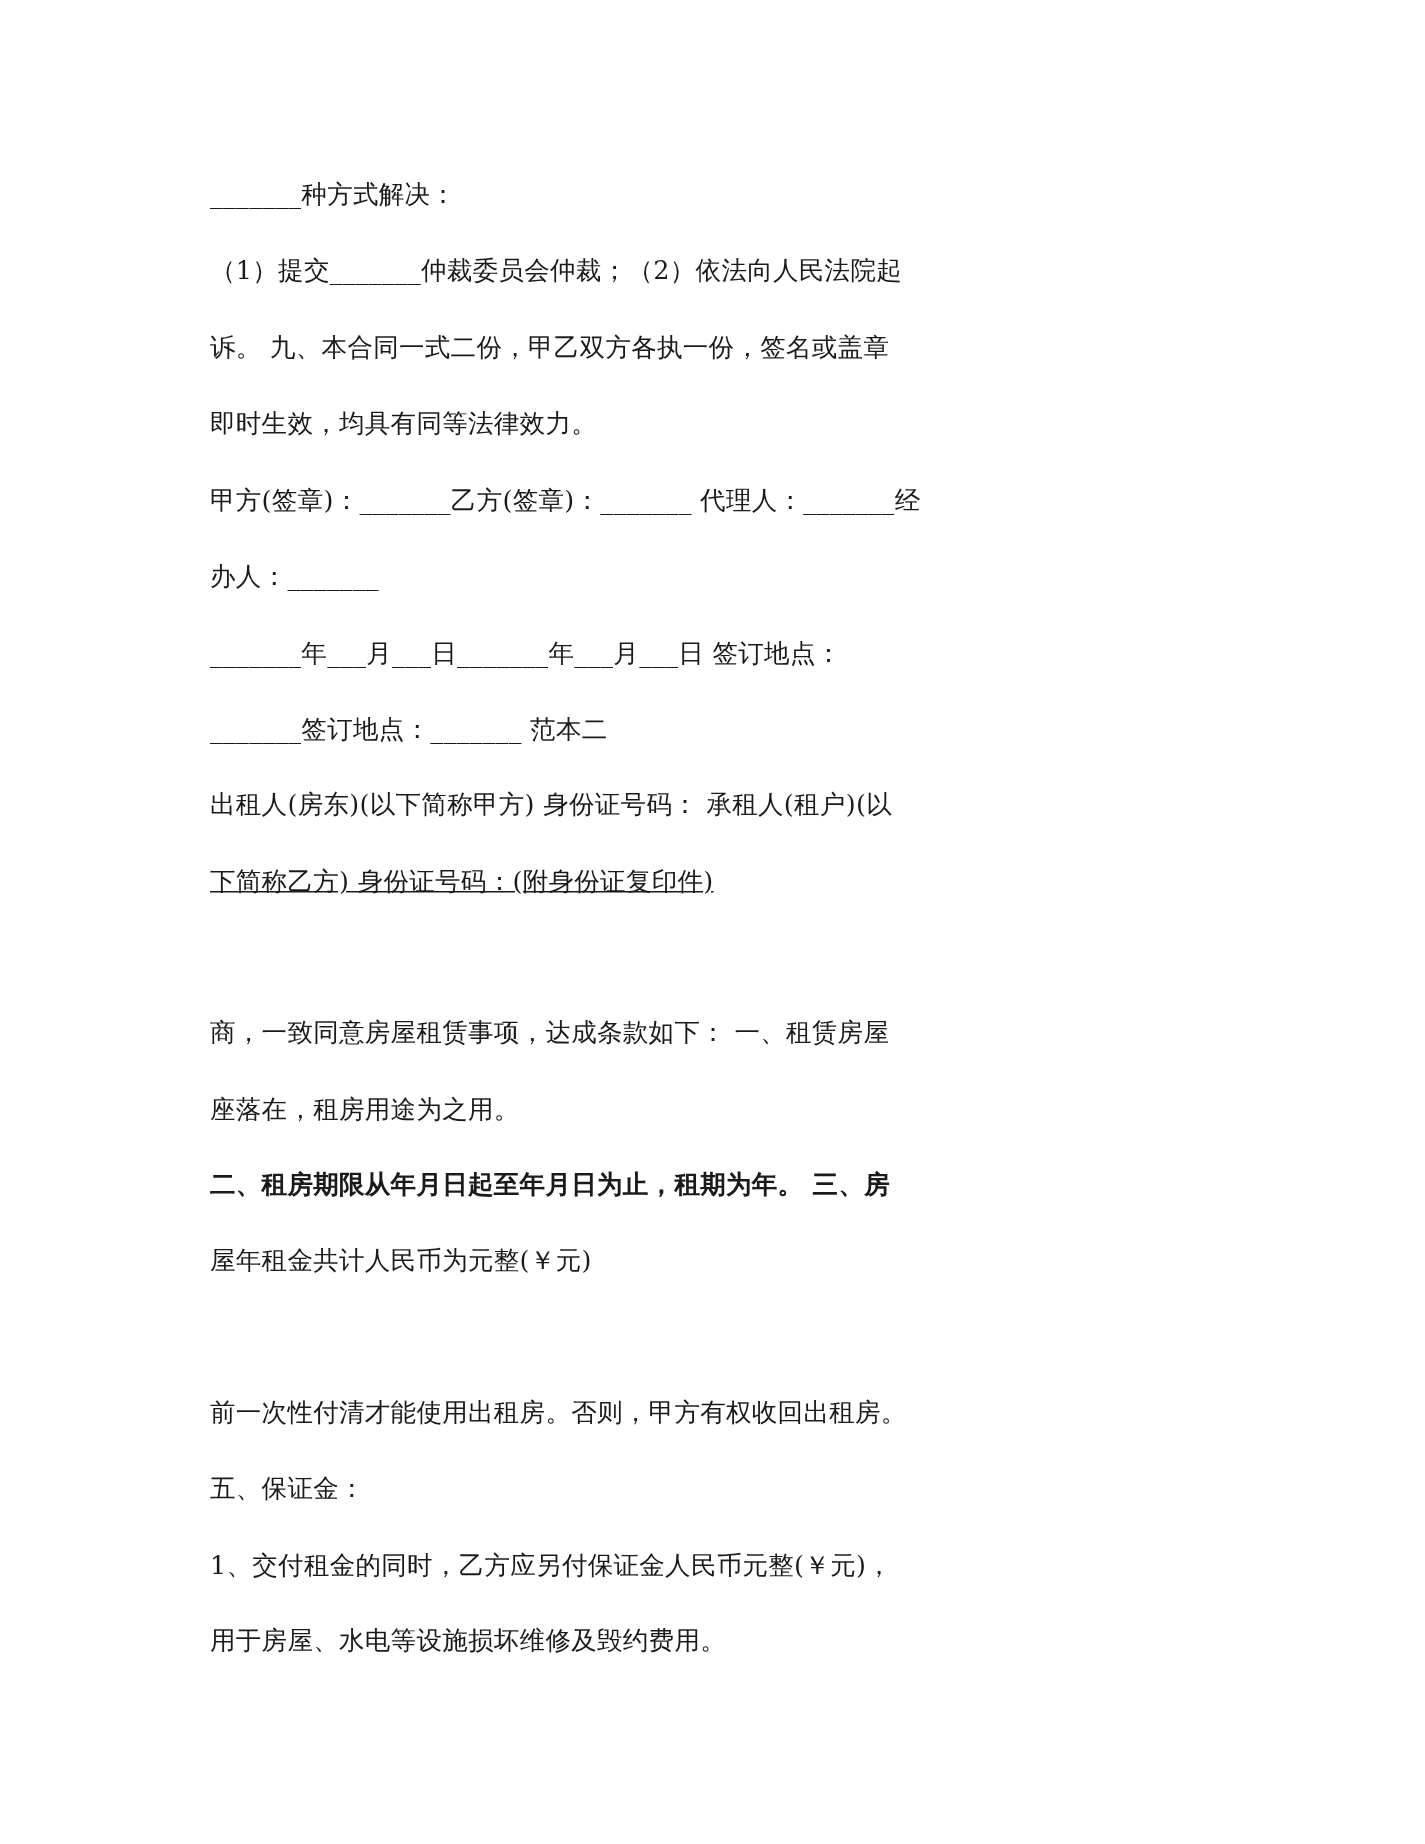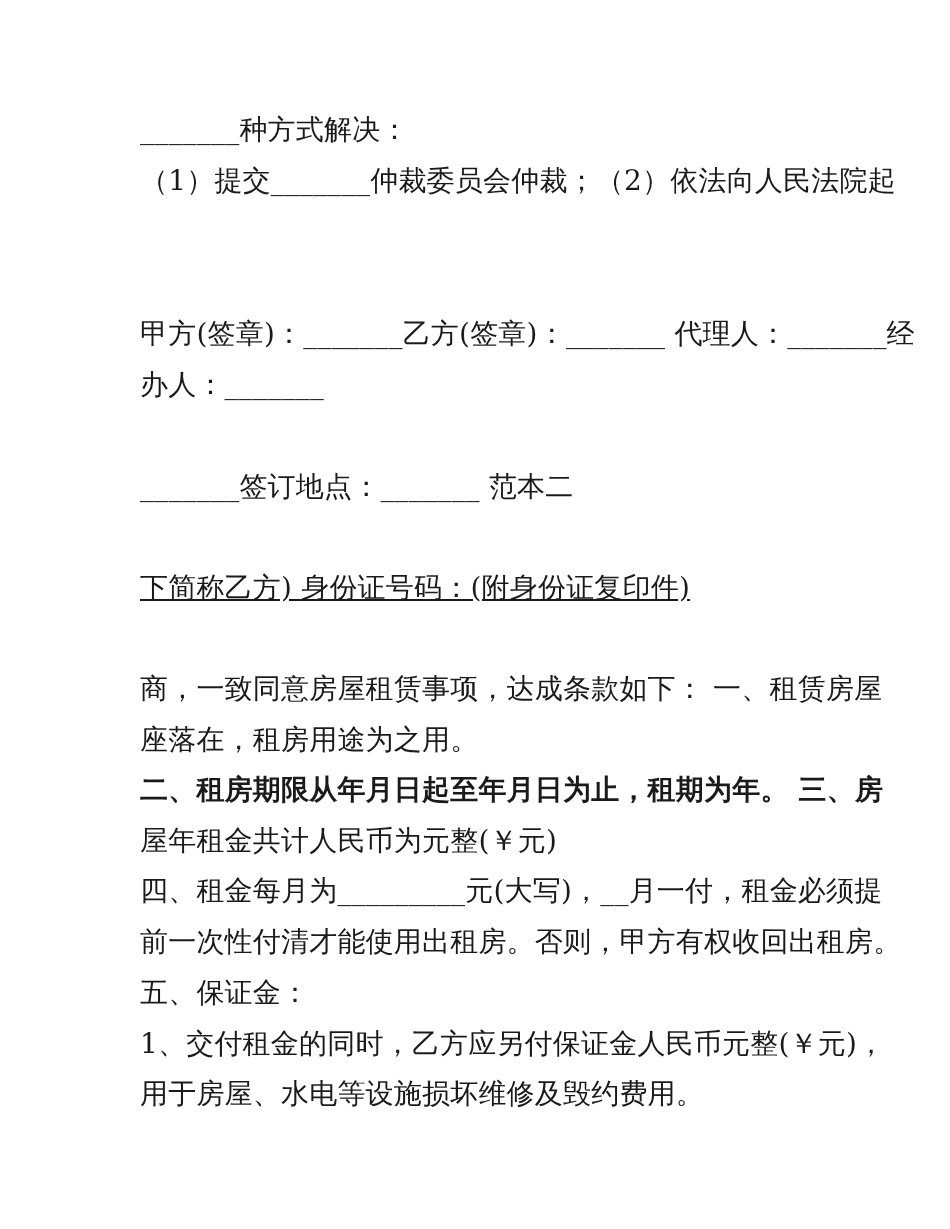--- a/index.html
+++ b/index.html
@@ -20,37 +20,40 @@
       left: 0; top: 0;
       width: 950px;
       height: 1229px;
       background: #ffffff;
     }
     .line {
       position: absolute;
       left: 140px;
       height: 30px;
       line-height: 30px;
-      font-size: 28px;
+      font-size: 17px;
       white-space: pre;
       letter-spacing: 0.2px;
     }
   </style>
 </head>
 <body>
 
 <div class="page">
   <div class="line" style="top:115px;">_______种方式解决：</div>
   <div class="line" style="top:166px;">（1）提交_______仲裁委员会仲裁；（2）依法向人民法院起</div>
+  <div class="line" style="top:217px;">诉。 九、本合同一式二份，甲乙双方各执一份，签名或盖章</div>
+  <div class="line" style="top:268px;">即时生效，均具有同等法律效力。</div>
   <div class="line" style="top:319px;">甲方(签章)：_______乙方(签章)：_______ 代理人：_______经</div>
   <div class="line" style="top:370px;">办人：_______</div>
+  <div class="line" style="top:421px;">_______年___月___日_______年___月___日 签订地点：</div>
   <div class="line" style="top:472px;">_______签订地点：_______ 范本二</div>
+  <div class="line" style="top:522px;">出租人(房东)(以下简称甲方) 身份证号码： 承租人(租户)(以</div>
   <div class="line" style="top:573px;text-decoration:underline;">下简称乙方) 身份证号码：(附身份证复印件)</div>
   <div class="line" style="top:674px;text-align:center;">商，一致同意房屋租赁事项，达成条款如下： 一、租赁房屋</div>
   <div class="line" style="top:725px;">座落在，租房用途为之用。</div>
   <div class="line" style="top:775px;font-weight:bold;">二、租房期限从年月日起至年月日为止，租期为年。 三、房</div>
   <div class="line" style="top:826px;">屋年租金共计人民币为元整(￥元)</div>
-  <div class="line" style="top:876px;">四、租金每月为_________元(大写)，__月一付，租金必须提</div>
   <div class="line" style="top:927px;">前一次性付清才能使用出租房。否则，甲方有权收回出租房。</div>
   <div class="line" style="top:978px;">五、保证金：</div>
   <div class="line" style="top:1029px;">1、交付租金的同时，乙方应另付保证金人民币元整(￥元)，</div>
   <div class="line" style="top:1079px;">用于房屋、水电等设施损坏维修及毁约费用。</div>
 </div>
 
 </body></html>

